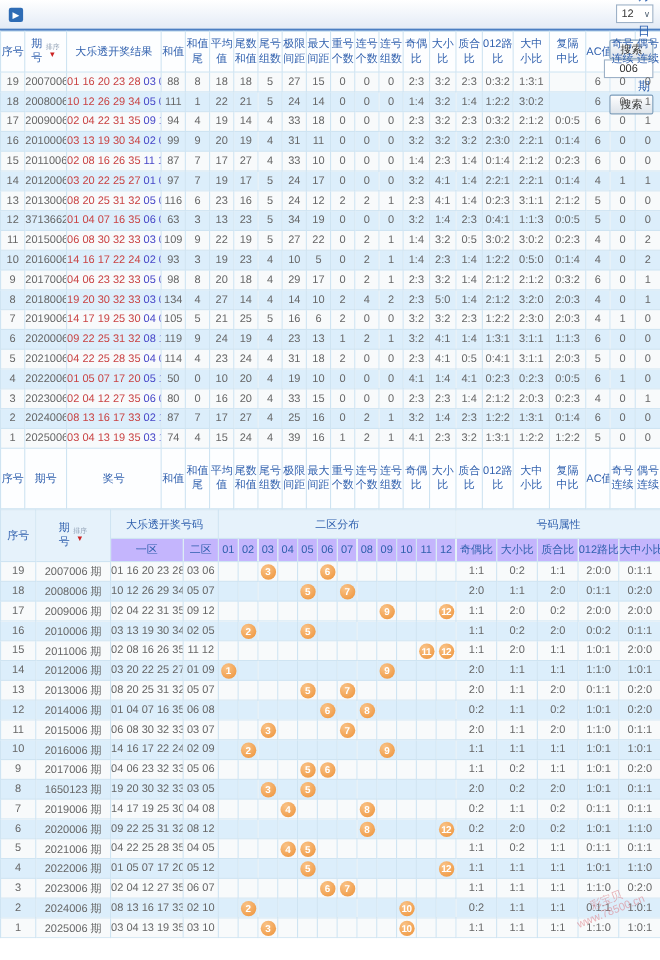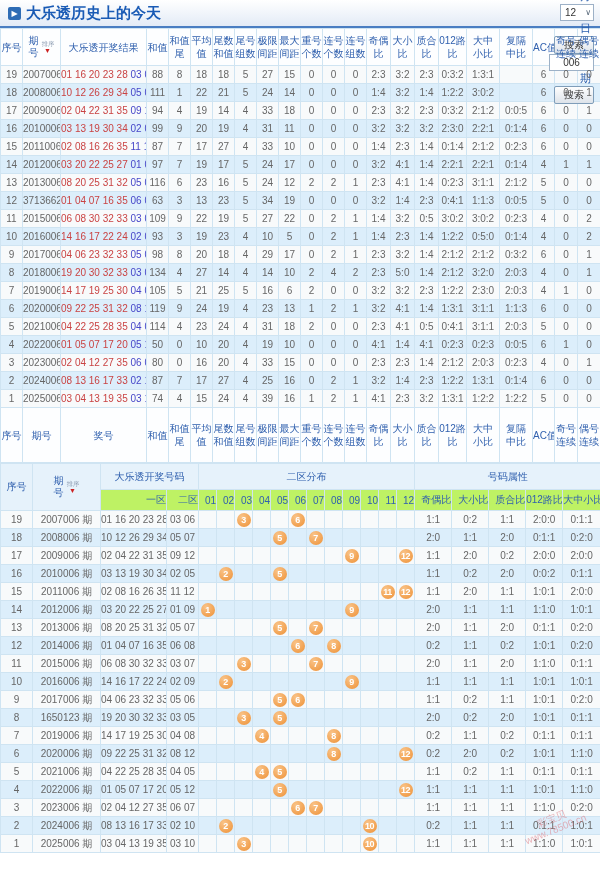--- a/index.html
+++ b/index.html
@@ -70,21 +70,21 @@
   .num-back  { color: #4646c8; }
   .seq-col, .issue-col { color: #666; }
   
   .issue-head { display: inline-flex; align-items: center; justify-content: center; gap: 2px; }
   .issue-stack { line-height: 12px; }
   .sortbox { display: inline-flex; flex-direction: column; align-items: center; line-height: 7px; cursor: pointer; }
   .sortbox .sort-txt { font-size: 7px; color: #8a9ab0; transform: scale(.9); }
   .sortbox .sort-arrow { font-size: 7px; color: #cc2222; }
   
   #t2 thead tr.group th { height: 26px; background: #e6f2fb; }
-  #t2 thead tr.sub th { height: 21px; background: #bef264; text-align: right; }
+  #t2 thead tr.sub th { height: 21px; background: #c4b5fd; }
   td.zone-cell { background: #fcfbe3; }
   .ball {
     display: inline-block;
     width: 14px; height: 14px;
     border-radius: 50%;
     background: radial-gradient(circle at 35% 28%, #f9c388, #ee9136);
     color: #fff; font-size: 9px; font-weight: bold;
     line-height: 14px; text-align: center;
     letter-spacing: -0.5px;
   }
@@ -98,21 +98,20 @@
     text-align: center;
     line-height: 11px;
     pointer-events: none;
   }
 </style>
 </head>
 <body>
 
 <div class="topbar">
   <span class="title-icon">▶</span>
-  <span class="page-title">大乐透历史上的今天</span>
   <div class="controls">
     <span class="ctl-label">星期</span>
     <span class="sel">
       <span>一</span>
       <span class="caret">∨</span>
     </span>
     <button class="btn">搜索</button>
     <span class="gap"></span>
     <span class="sel">
       <span>01</span>

